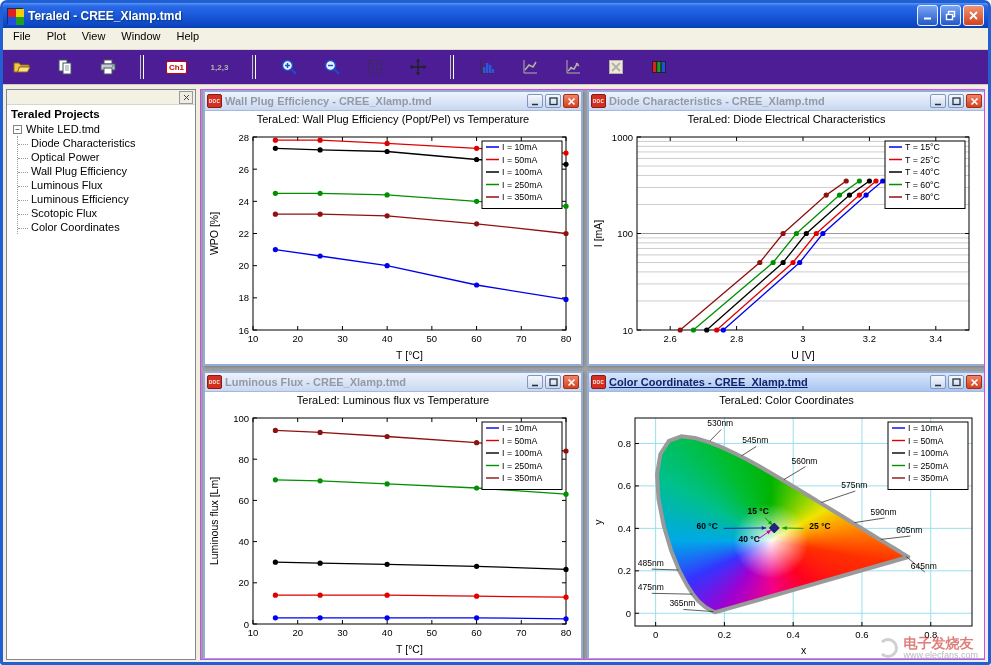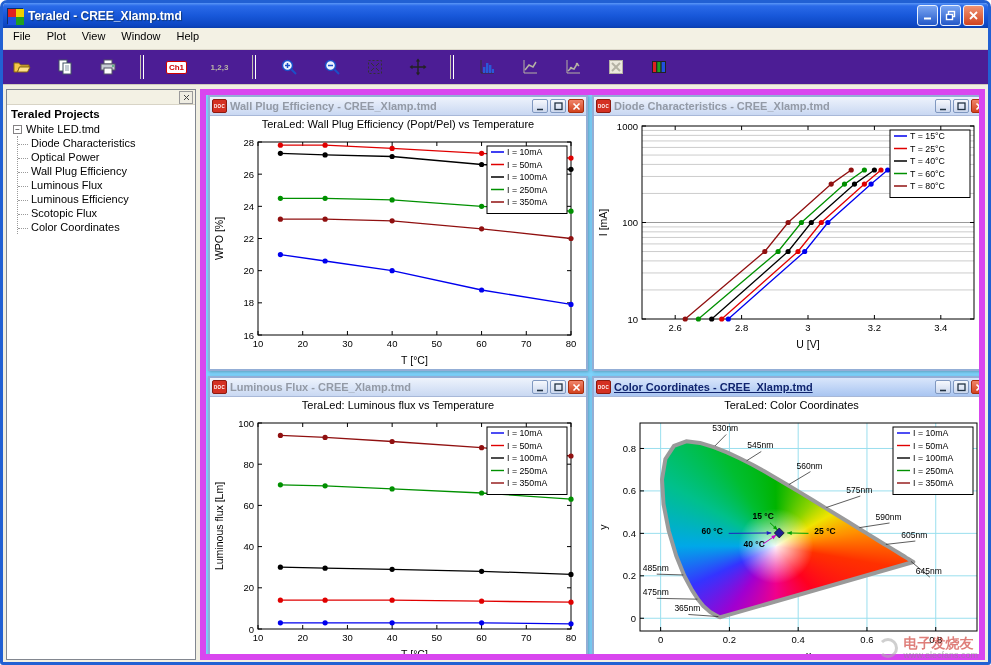--- a/index.html
+++ b/index.html
@@ -37,21 +37,21 @@
     justify-content:center;font-size:8px;line-height:8px;color:#333;}
   .side-title{font-size:11.5px;font-weight:bold;padding:3px 4px 2px 4px;color:#000;}
   .tree{font-size:11px;padding:0 4px 4px 6px;color:#000;}
   .tree-root-row{display:flex;align-items:center;gap:4px;padding:1px 0;}
   .exp{width:9px;height:9px;border:1px solid #848284;background:#fff;display:inline-flex;align-items:center;
     justify-content:center;font-size:8px;line-height:7px;color:#000;box-sizing:border-box;}
   .tree-kids{margin-left:4px;border-left:1px dotted #9a9a9a;}
   .tree-item{position:relative;padding:1px 0 1px 13px;white-space:nowrap;}
   .tree-item::before{content:"";position:absolute;left:0;top:8px;width:10px;border-top:1px dotted #9a9a9a;}
   
-  .mdi{position:relative;flex:1;background:#7dd3fc;border:6px solid #d946ef;overflow:hidden;}
+  .mdi{position:relative;flex:1;background:#a3a3a3;border:1px solid #d946ef;overflow:hidden;}
   .win{position:absolute;box-sizing:border-box;border:2px solid #93aed6;background:#ece9d8;
        box-shadow:1px 1px 3px rgba(0,0,0,.25);display:flex;flex-direction:column;}
   .win-tb{height:18px;display:flex;align-items:center;gap:3px;padding:0 2px;
     background:linear-gradient(#eef3fc,#c9d8f2);border-bottom:1px solid #a8b8d8;}
   .win.active .win-tb{background:linear-gradient(#d9e6fb,#a9c5f1);}
   .win-title{flex:1;font-size:11px;font-weight:bold;color:#939aa6;white-space:nowrap;overflow:hidden;}
   .win.active .win-title{color:#10246e;text-decoration:underline;}
   .doc-ico{width:13px;height:12px;background:#d43022;border:1px solid #8c1a10;border-radius:2px;color:#fff;
     font-size:4.5px;font-weight:bold;display:flex;align-items:center;justify-content:center;letter-spacing:.3px;}
   .cbtns{display:flex;gap:2px;}
@@ -394,20 +394,21 @@
               </span>
             <span class="cb close">
                 <svg width="9" height="9">
                   <line x1="1.5" y1="1.5" x2="7.5" y2="7.5" stroke="#fff" stroke-width="1.6"></line>
                   <line x1="7.5" y1="1.5" x2="1.5" y2="7.5" stroke="#fff" stroke-width="1.6"></line>
                 </svg>
               </span>
           </span>
         </div>
         <div class="win-body">
+          <div class="ctitle">TeraLed: Diode Electrical Characteristics</div>
           <div class="canvas"><svg width="391" height="233">
                 <line x1="46" x2="378" y1="171.95060541842582" y2="171.95060541842582" stroke="#cccccc"></line>
                 <line x1="46" x2="378" y1="154.95779891955257" y2="154.95779891955257" stroke="#cccccc"></line>
                 <line x1="46" x2="378" y1="142.90121083685162" y2="142.90121083685162" stroke="#cccccc"></line>
                 <line x1="46" x2="378" y1="133.54939458157418" y2="133.54939458157418" stroke="#cccccc"></line>
                 <line x1="46" x2="378" y1="125.9084043379784" y2="125.9084043379784" stroke="#cccccc"></line>
                 <line x1="46" x2="378" y1="119.44803913862421" y2="119.44803913862421" stroke="#cccccc"></line>
                 <line x1="46" x2="378" y1="113.85181625527746" y2="113.85181625527746" stroke="#cccccc"></line>
                 <line x1="46" x2="378" y1="108.91559783910516" y2="108.91559783910516" stroke="#cccccc"></line>
                 <line x1="46" x2="378" y1="75.45060541842581" y2="75.45060541842581" stroke="#cccccc"></line>

